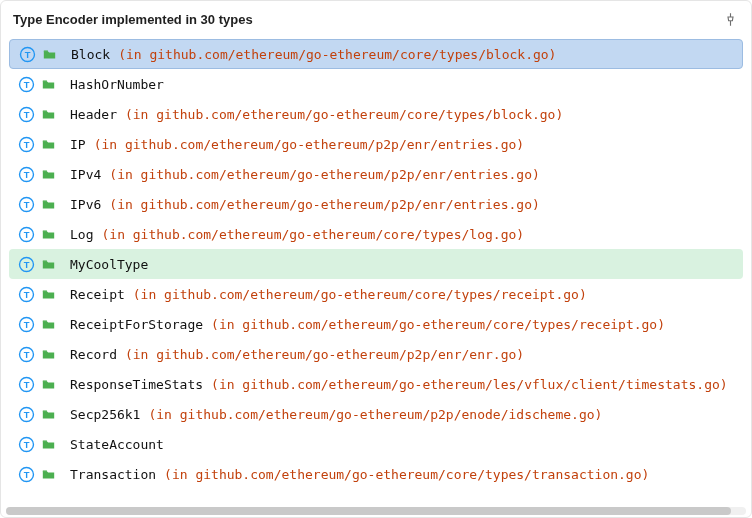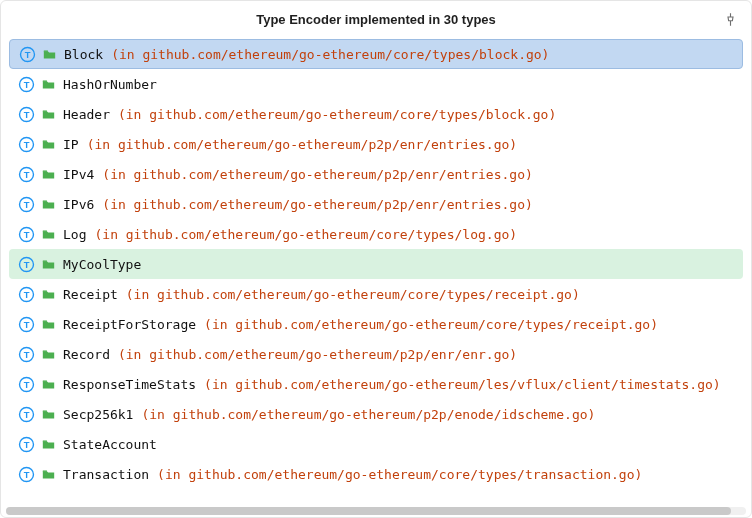--- a/index.html
+++ b/index.html
@@ -16,21 +16,20 @@
     height: 100%;
     display: flex;
     flex-direction: column;
     border: 1px solid #e5e5e5;
     border-radius: 6px;
     background: #fff;
   }
   .header {
     display: flex;
     align-items: center;
-    justify-content: center;
     position: relative;
     height: 36px;
     flex-shrink: 0;
     padding: 0 12px;
   }
   .title {
     font-size: 13px;
     font-weight: 700;
     color: #1f1f1f;
   }
@@ -90,21 +89,21 @@
     display: flex;
     align-items: center;
     justify-content: center;
     margin-left: 2px;
     margin-right: 2px;
   }
   .type-name {
     font-family: "SF Mono", Menlo, Consolas, monospace;
     font-size: 13px;
     color: #111;
-    margin-left: 2px;
+    margin-left: 9px;
   }
   .type-path {
     font-family: "SF Mono", Menlo, Consolas, monospace;
     font-size: 13px;
     color: #c2410c;
     margin-left: 4px;
   }
   .scrollbar-h {
     position: absolute;
     left: 6px;

